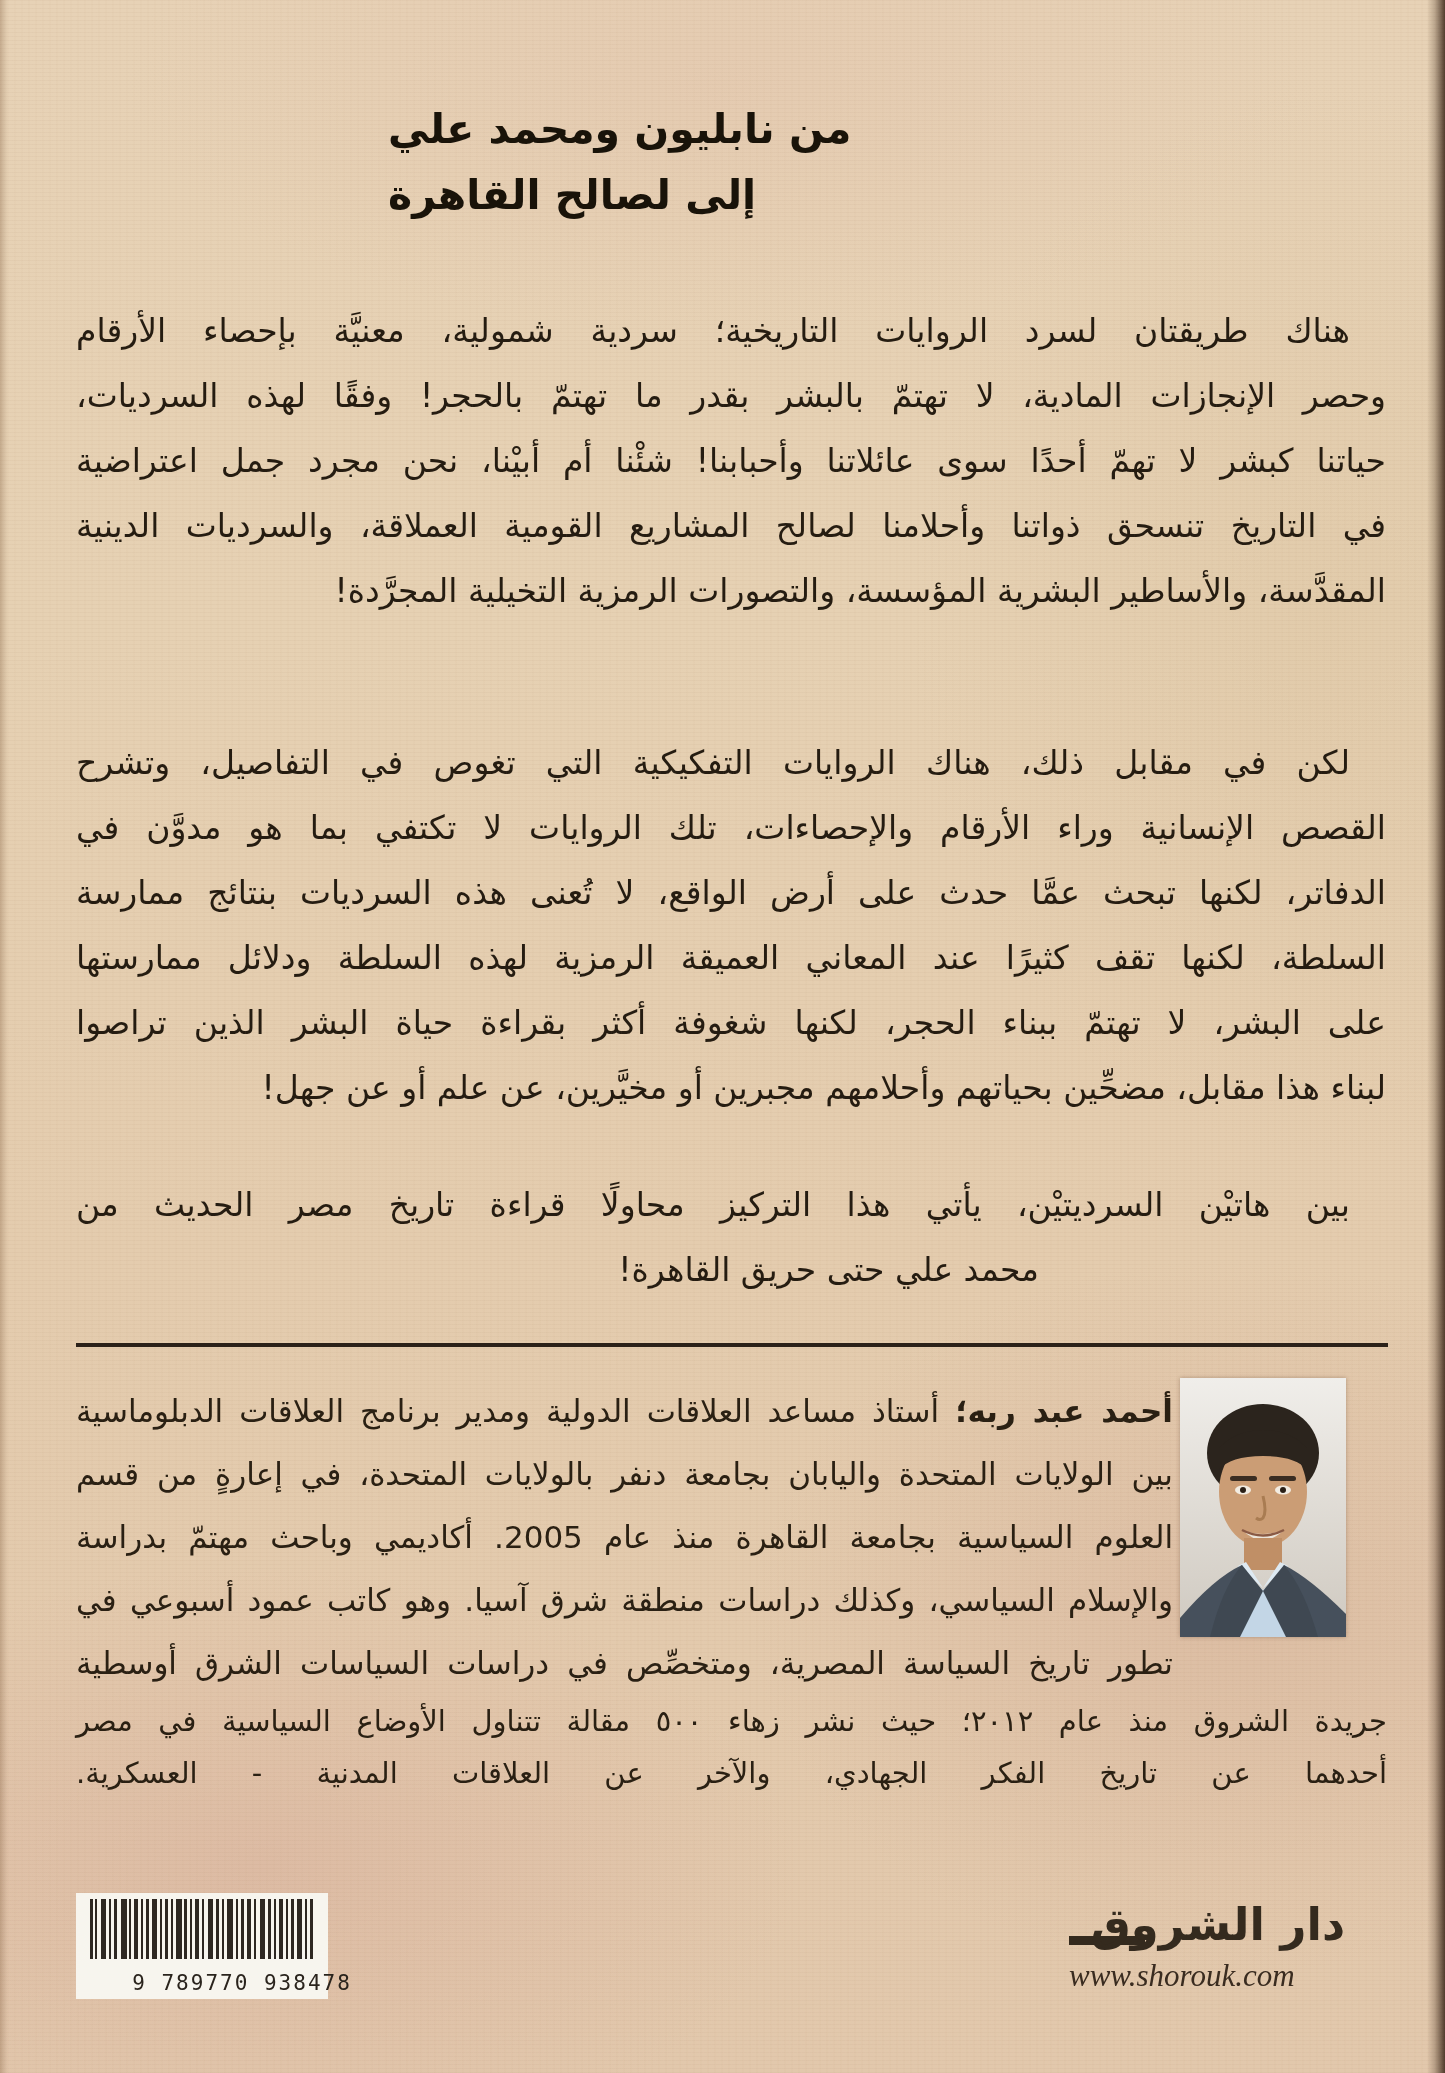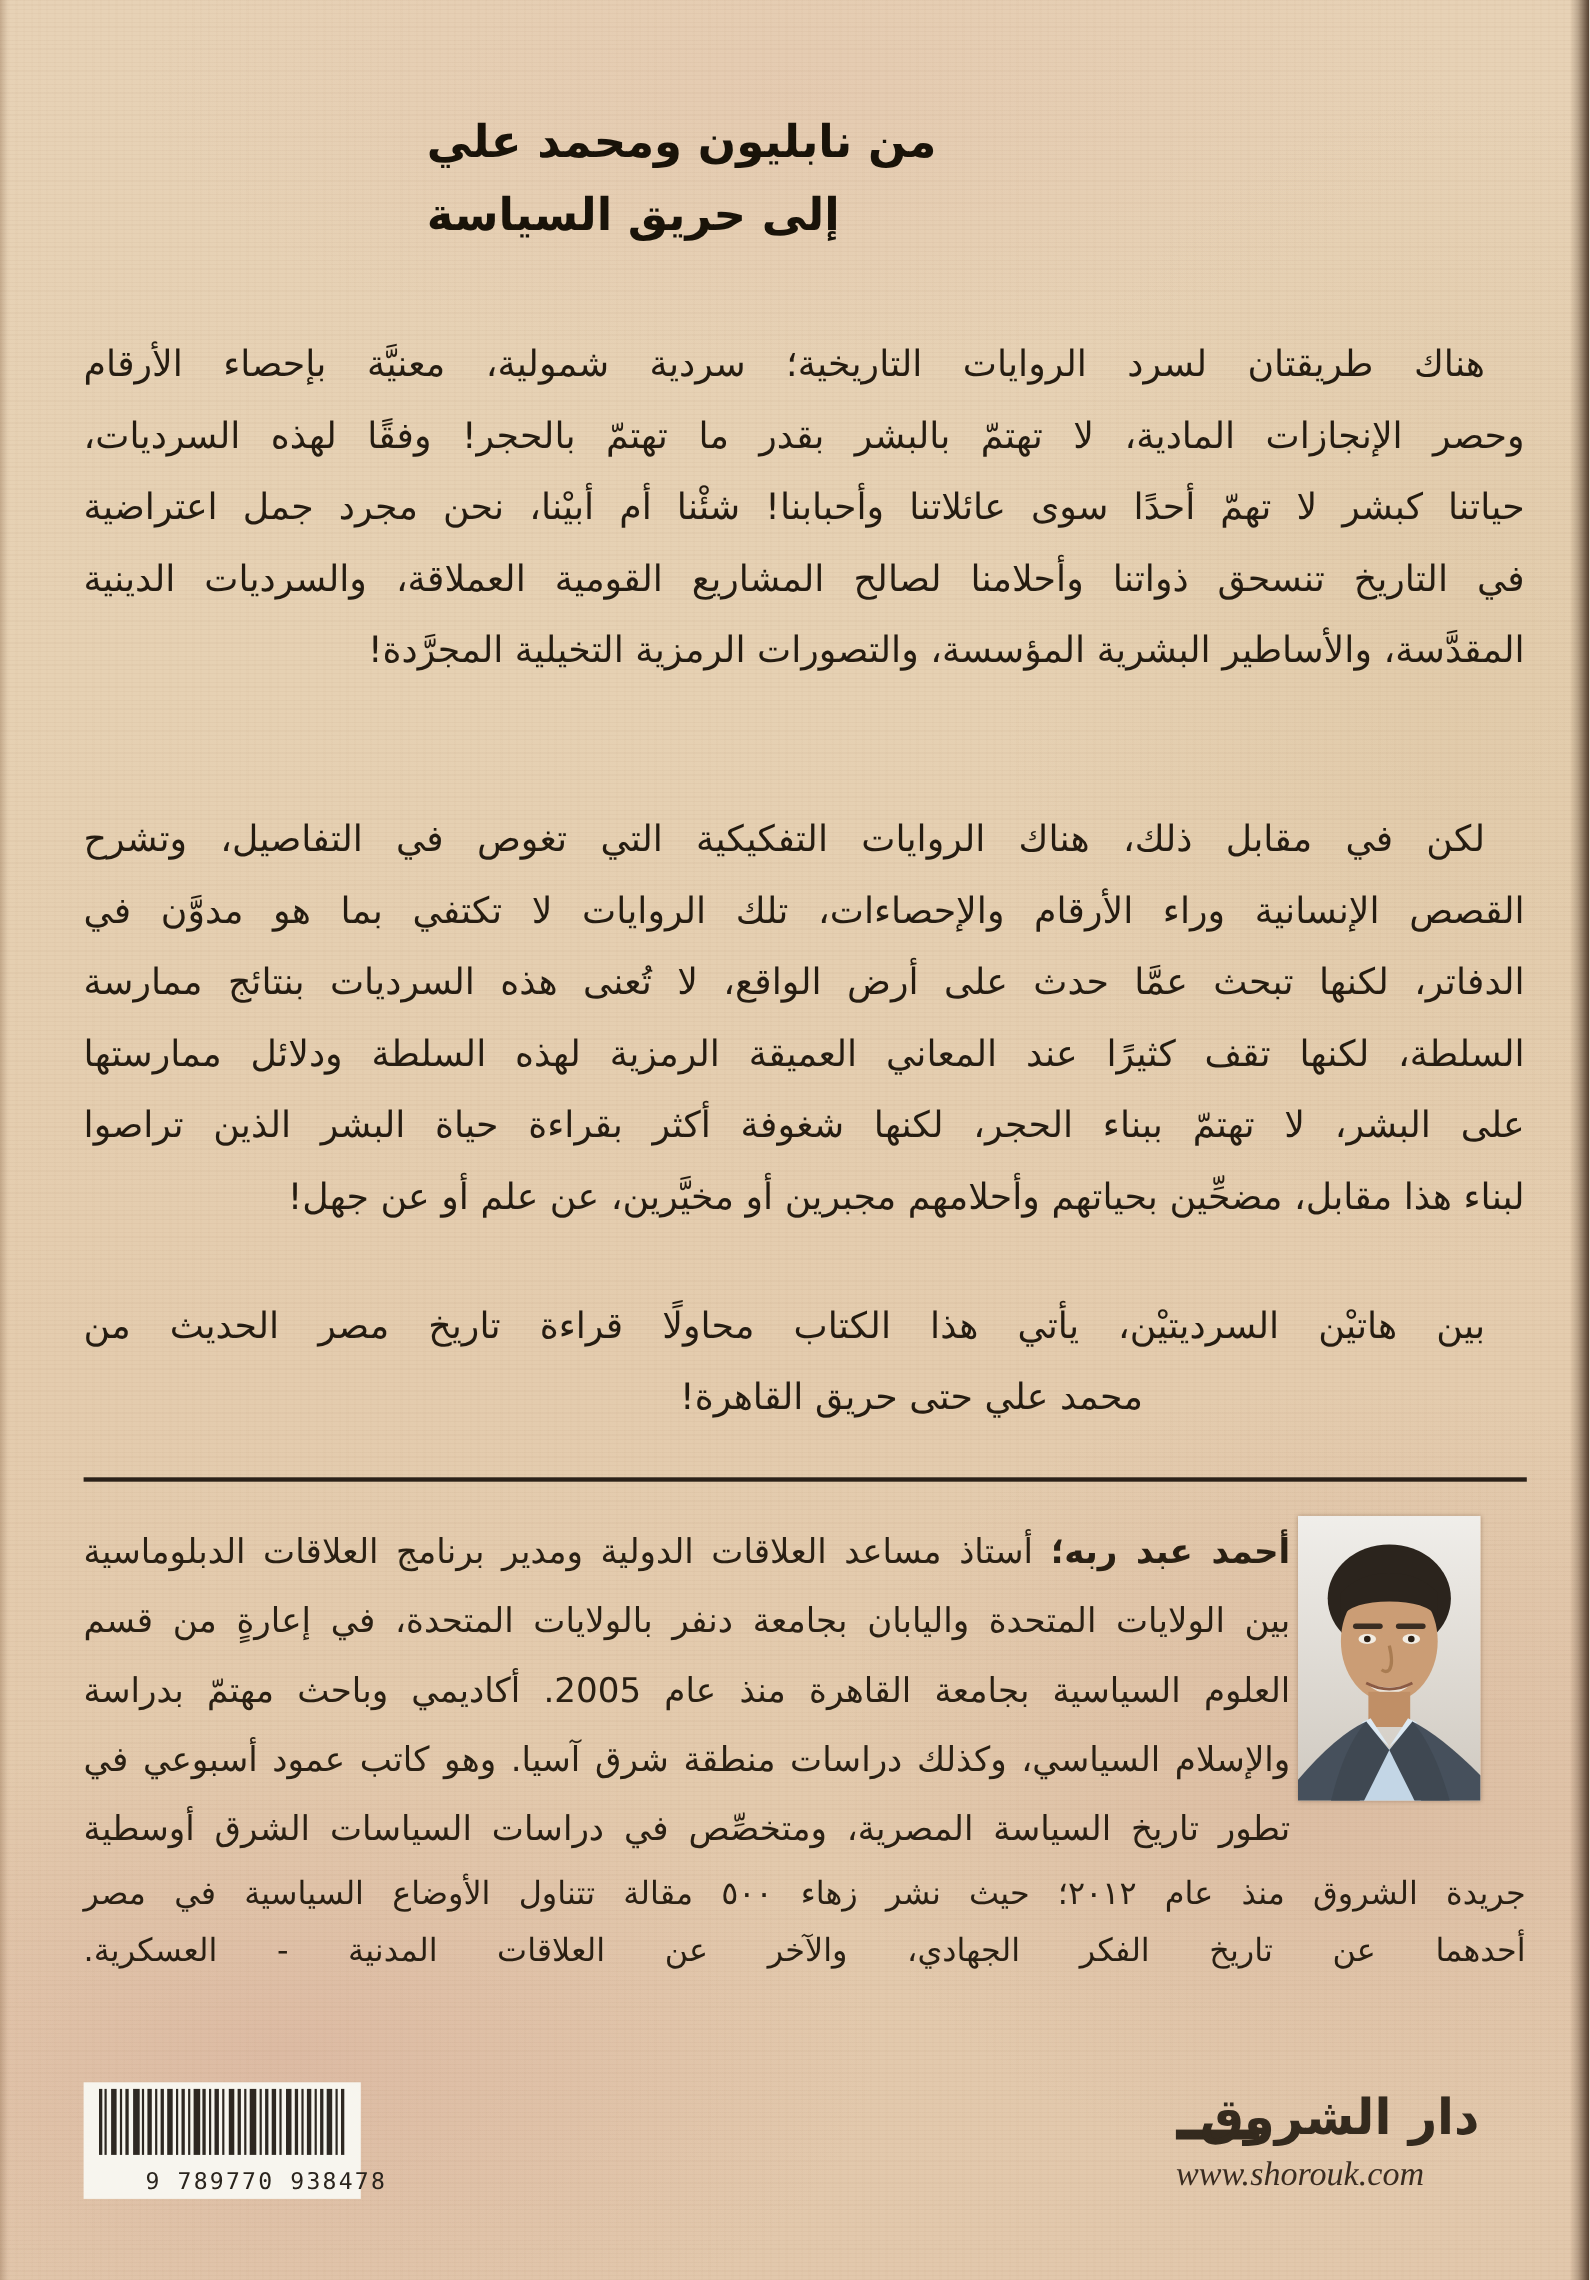--- a/index.html
+++ b/index.html
@@ -112,42 +112,42 @@
     font-size: 31px; color: #3a2c20; font-style: italic;
   }
 </style>
 </head>
 <body>
 
 <div class="cover">
 
   <div class="book-title">
     <div>من نابليون ومحمد علي</div>
-    <div>إلى حريق السياسة</div>
+    <div>إلى لصالح القاهرة</div>
   </div>
 
   <div class="para" id="para1">
     <div class="line first">هناك طريقتان لسرد الروايات التاريخية؛ سردية شمولية، معنيَّة بإحصاء الأرقام</div>
     <div class="line">وحصر الإنجازات المادية، لا تهتمّ بالبشر بقدر ما تهتمّ بالحجر! وفقًا لهذه السرديات،</div>
     <div class="line">حياتنا كبشر لا تهمّ أحدًا سوى عائلاتنا وأحبابنا! شئْنا أم أبيْنا، نحن مجرد جمل اعتراضية</div>
     <div class="line">في التاريخ تنسحق ذواتنا وأحلامنا لصالح المشاريع القومية العملاقة، والسرديات الدينية</div>
     <div class="line end-right">المقدَّسة، والأساطير البشرية المؤسسة، والتصورات الرمزية التخيلية المجرَّدة!</div>
   </div>
 
   <div class="para" id="para2">
     <div class="line first">لكن في مقابل ذلك، هناك الروايات التفكيكية التي تغوص في التفاصيل، وتشرح</div>
     <div class="line">القصص الإنسانية وراء الأرقام والإحصاءات، تلك الروايات لا تكتفي بما هو مدوَّن في</div>
     <div class="line">الدفاتر، لكنها تبحث عمَّا حدث على أرض الواقع، لا تُعنى هذه السرديات بنتائج ممارسة</div>
     <div class="line">السلطة، لكنها تقف كثيرًا عند المعاني العميقة الرمزية لهذه السلطة ودلائل ممارستها</div>
     <div class="line">على البشر، لا تهتمّ ببناء الحجر، لكنها شغوفة أكثر بقراءة حياة البشر الذين تراصوا</div>
     <div class="line end-right">لبناء هذا مقابل، مضحِّين بحياتهم وأحلامهم مجبرين أو مخيَّرين، عن علم أو عن جهل!</div>
   </div>
 
   <div class="para" id="para3">
-    <div class="line first">بين هاتيْن السرديتيْن، يأتي هذا الكتاب محاولًا قراءة تاريخ مصر الحديث من</div>
+    <div class="line first">بين هاتيْن السرديتيْن، يأتي هذا التركيز محاولًا قراءة تاريخ مصر الحديث من</div>
     <div class="line end-offset">محمد علي حتى حريق القاهرة!</div>
   </div>
 
   <div class="divider"></div>
 
   <div class="bio">
     <div class="line">
       <span class="bold-name">أحمد عبد ربه؛</span>
       <span>أستاذ مساعد العلاقات الدولية ومدير برنامج العلاقات الدبلوماسية</span>
     </div>

